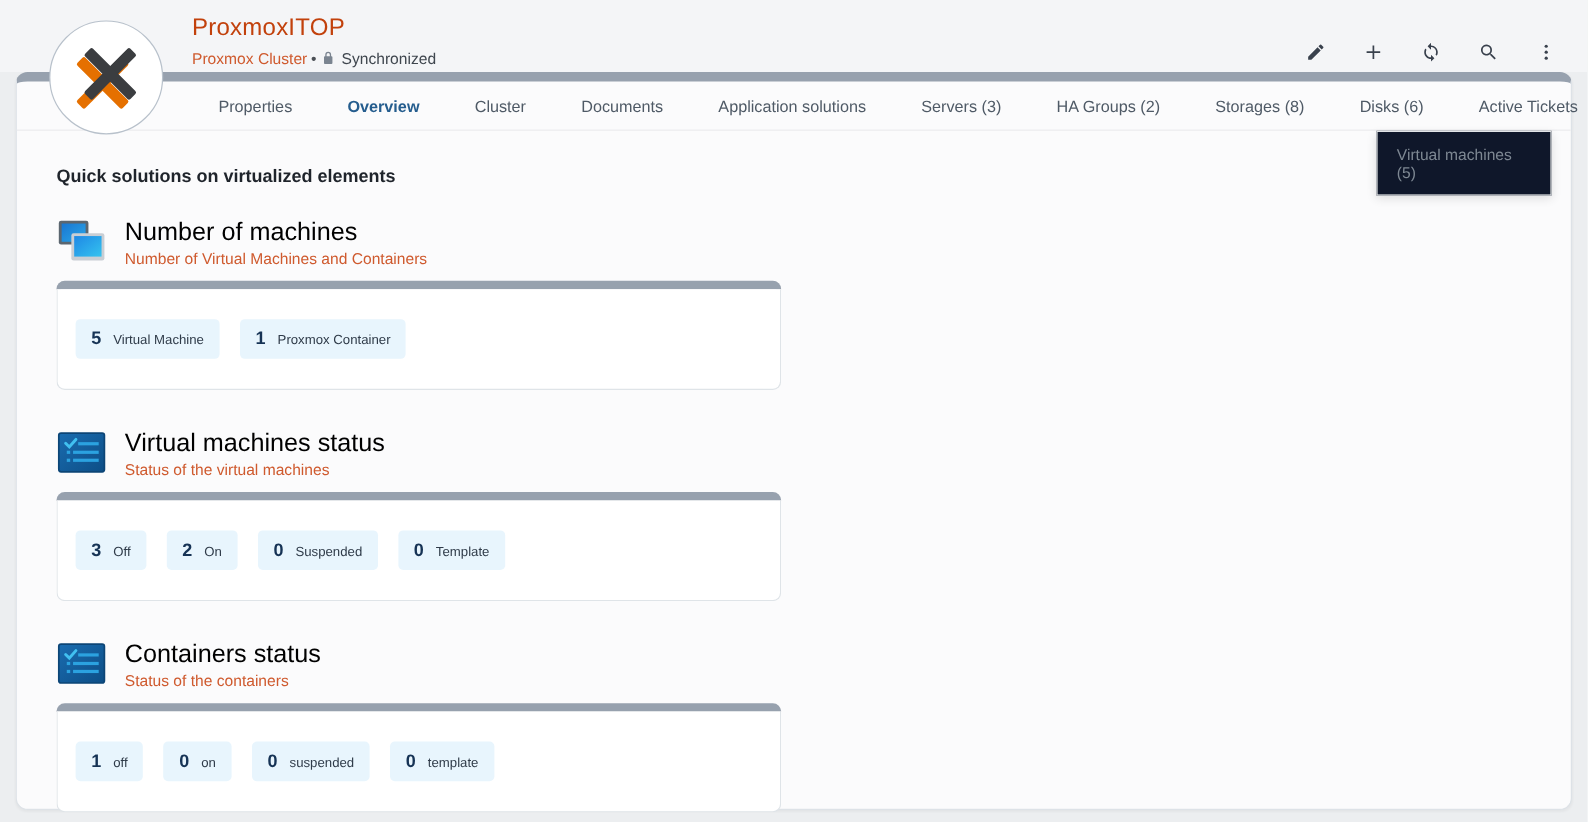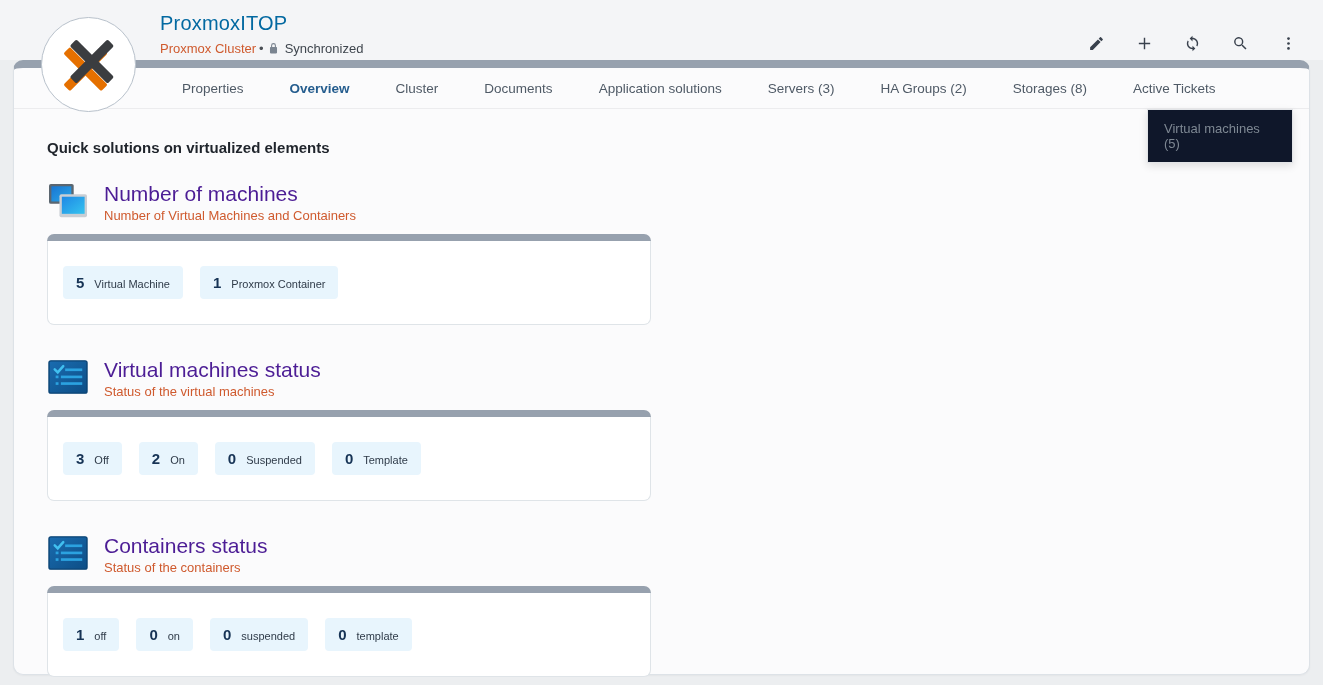--- a/index.html
+++ b/index.html
@@ -26,21 +26,21 @@
   }
   
   .logo-circle {
     position: absolute; left: 41px; top: 17px; width: 95px; height: 95px;
     background: #ffffff; border: 1px solid #b8c1cb; border-radius: 50%;
     display: flex; align-items: center; justify-content: center;
     z-index: 20;
   }
   
   .header-block { position: absolute; left: 160px; top: 12px; z-index: 15; }
-  .app-title { font-size: 20px; color: #0369a1; font-weight: 400; letter-spacing: 0.2px; }
+  .app-title { font-size: 20px; color: #c2410c; font-weight: 400; letter-spacing: 0.2px; }
   .header-sub { display: flex; align-items: center; gap: 3px; margin-top: 6px; font-size: 13px; }
   .breadcrumb-link { color: #cf5a2e; cursor: pointer; }
   .dot-sep { color: #4a4f55; font-size: 13px; }
   .sync-wrap { display: flex; align-items: center; gap: 5px; color: #3f464e; }
   
   .toolbar { position: absolute; right: 26px; top: 34px; display: flex; gap: 30px; z-index: 15; }
   .tool-btn { width: 18px; height: 18px; cursor: pointer; display: flex; align-items: center; justify-content: center; }
   .tool-btn svg { width: 17px; height: 17px; fill: #39414d; }
   
   .tabbar {
@@ -63,21 +63,21 @@
   }
   .dropdown-item {
     padding: 11px 16px; font-size: 13px; color: #7e8893; cursor: pointer;
   }
   
   .content { padding: 30px 0 0 33px; }
   .page-heading { font-size: 15px; font-weight: bold; color: #1f242b; margin-bottom: 26px; }
   .section { margin-bottom: 33px; }
   .section-head { display: flex; align-items: flex-start; gap: 15px; }
   .section-icon { width: 42px; height: 38px; flex: 0 0 auto; }
-  .section-titles .section-title { font-size: 21px; font-weight: 400; color: #4c1d95; line-height: 1.1; }
+  .section-titles .section-title { font-size: 21px; font-weight: 400; color: #000000; line-height: 1.1; }
   .section-titles .section-subtitle { font-size: 13px; color: #cf5a2e; margin-top: 3px; }
   .card { width: 604px; margin-top: 11px; }
   .card-topbar { height: 7px; background: #97a1ae; border-radius: 7px 7px 0 0; }
   .card-body {
     background: #ffffff; border: 1px solid #dfe4e8; border-top: none;
     border-radius: 0 0 7px 7px;
     padding: 25px 15px; display: flex; gap: 17px; align-items: center;
   }
   .badge {
     background: #e8f5fd; border-radius: 4px; padding: 8px 13px;
@@ -152,20 +152,21 @@
 
   <div class="tabbar">
     <div class="tab">Properties</div>
     <div class="tab active">Overview</div>
     <div class="tab">Cluster</div>
     <div class="tab">Documents</div>
     <div class="tab">Application solutions</div>
     <div class="tab">Servers (3)</div>
     <div class="tab">HA Groups (2)</div>
     <div class="tab">Storages (8)</div>
+    <div class="tab">Disks (6)</div>
     <div class="tab">Active Tickets</div>
 
     <div class="dropdown">
       <div class="dropdown-item">Virtual machines (5)</div>
     </div>
   </div>
 
   <div class="content">
     <div class="page-heading">Quick solutions on virtualized elements</div>
 

